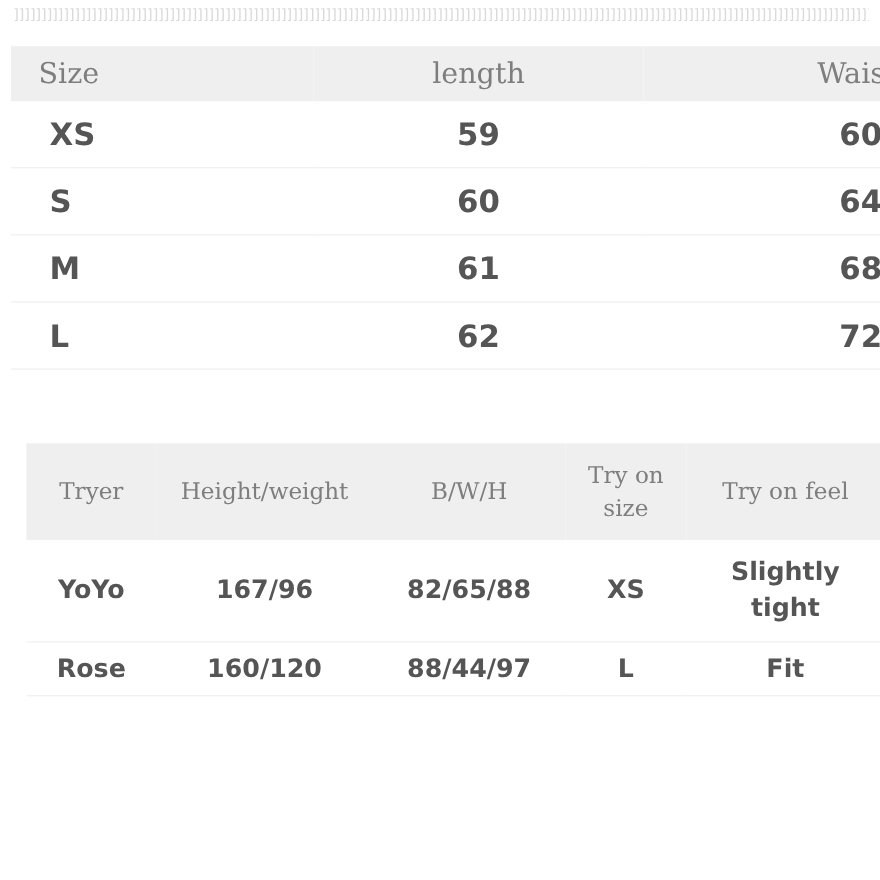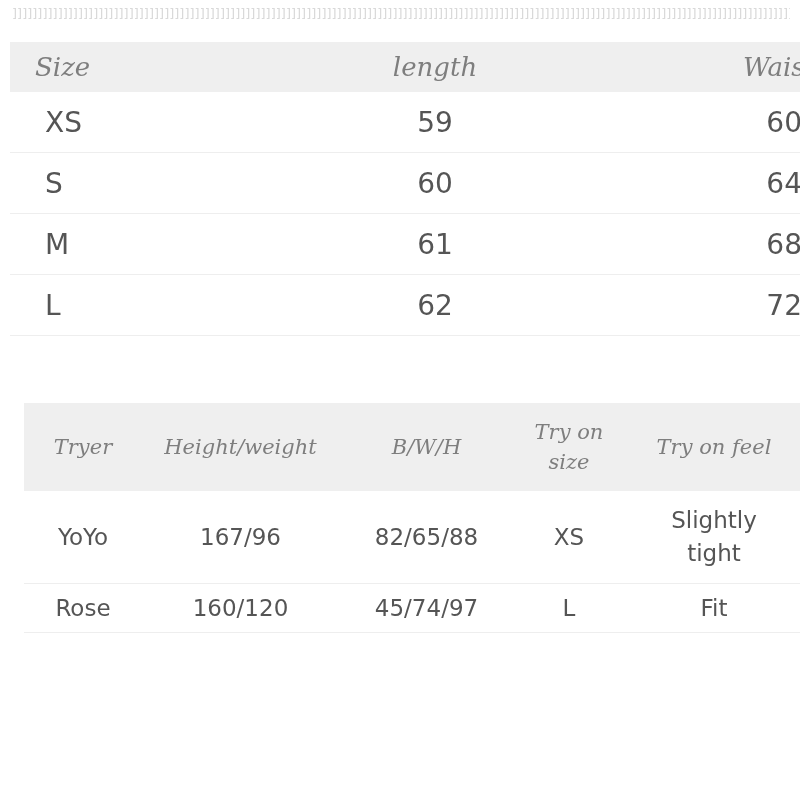--- a/index.html
+++ b/index.html
@@ -52,28 +52,27 @@
 
   
   .thead-row {
     background: #efefef;
   }
   .thead-row th {
     color: #7e7e7e;
     font-family: "DejaVu Serif", "Liberation Serif", serif;
     font-weight: 400;
     vertical-align: middle;
-    font-style: italic;
   }
 
   
   .tbody-row td {
     color: #555555;
     font-family: "DejaVu Sans", sans-serif;
-    font-weight: 400;
+    font-weight: 700;
     vertical-align: middle;
   }
   .tbody-row {
     border-bottom: 1px solid #eeeeee;
   }
 
   
   #table-size-chart {
     left: 10px;
     top: 42px;
@@ -187,21 +186,21 @@
           <span class="wrap-two-line">Slightly</span><br>
           <span class="wrap-two-line">tight</span>
         </td>
       </tr>
 
 
 
       <tr class="tbody-row row-std">
         <td>Rose</td>
         <td>160/120</td>
-        <td>45/74/97</td>
+        <td>88/44/97</td>
         <td>L</td>
         <td>Fit</td>
       </tr>
 
     </tbody>
   </table>
 
 </div>
 
 </body></html>

